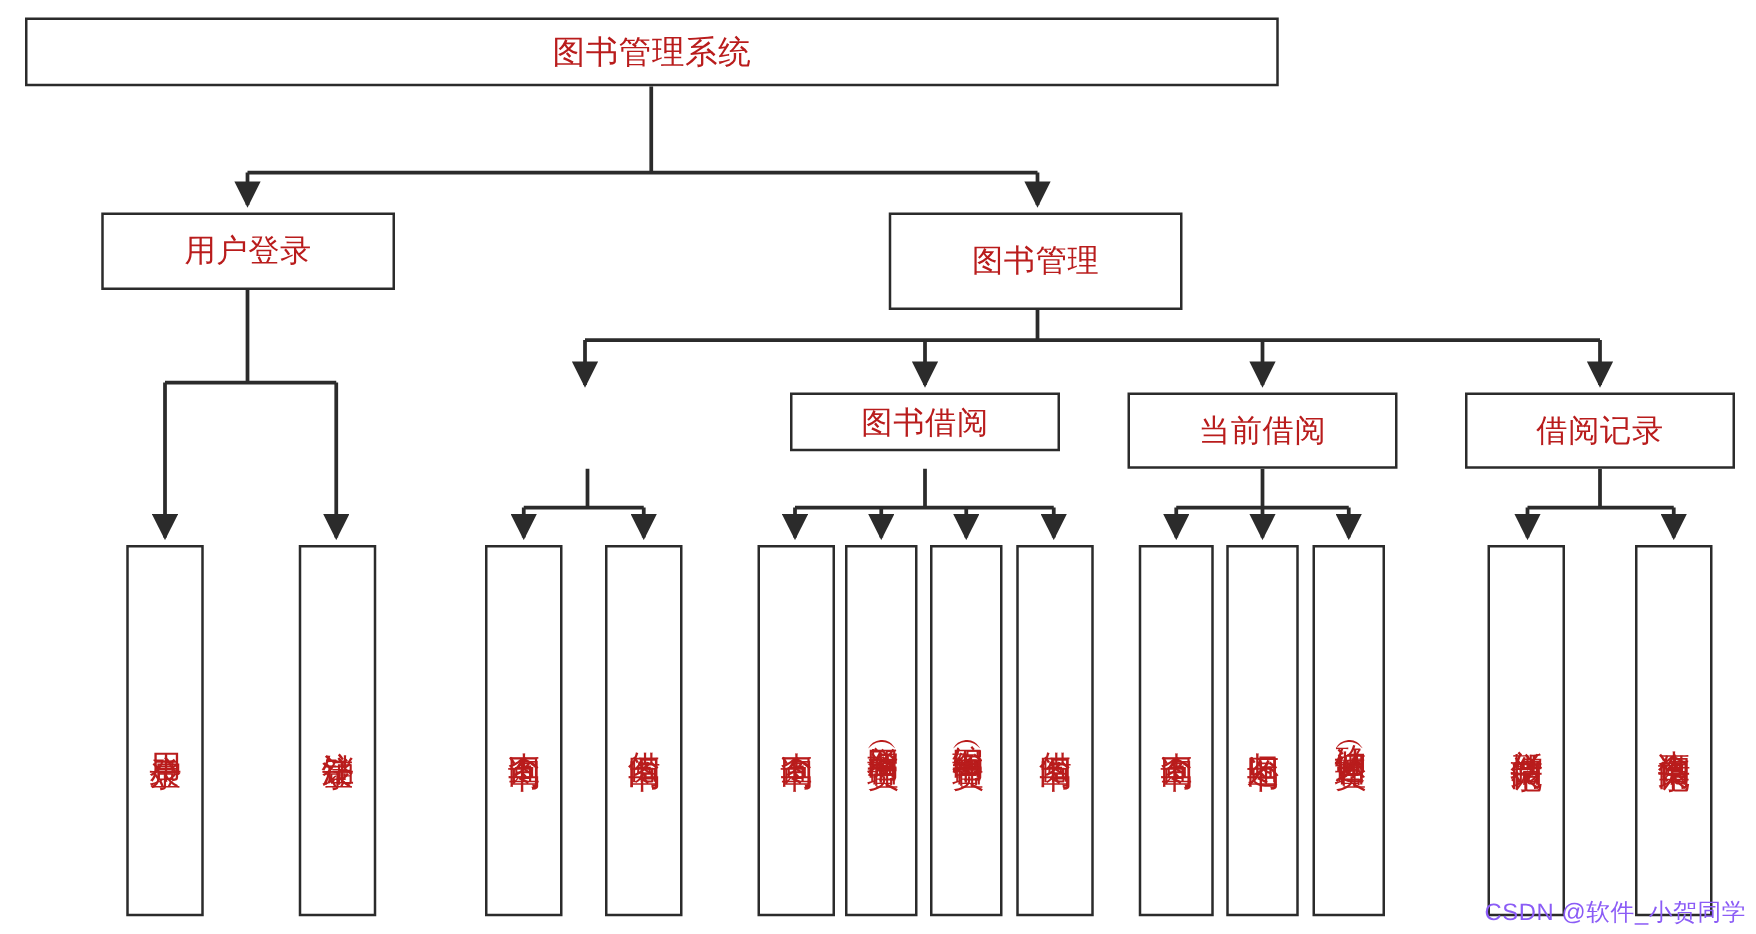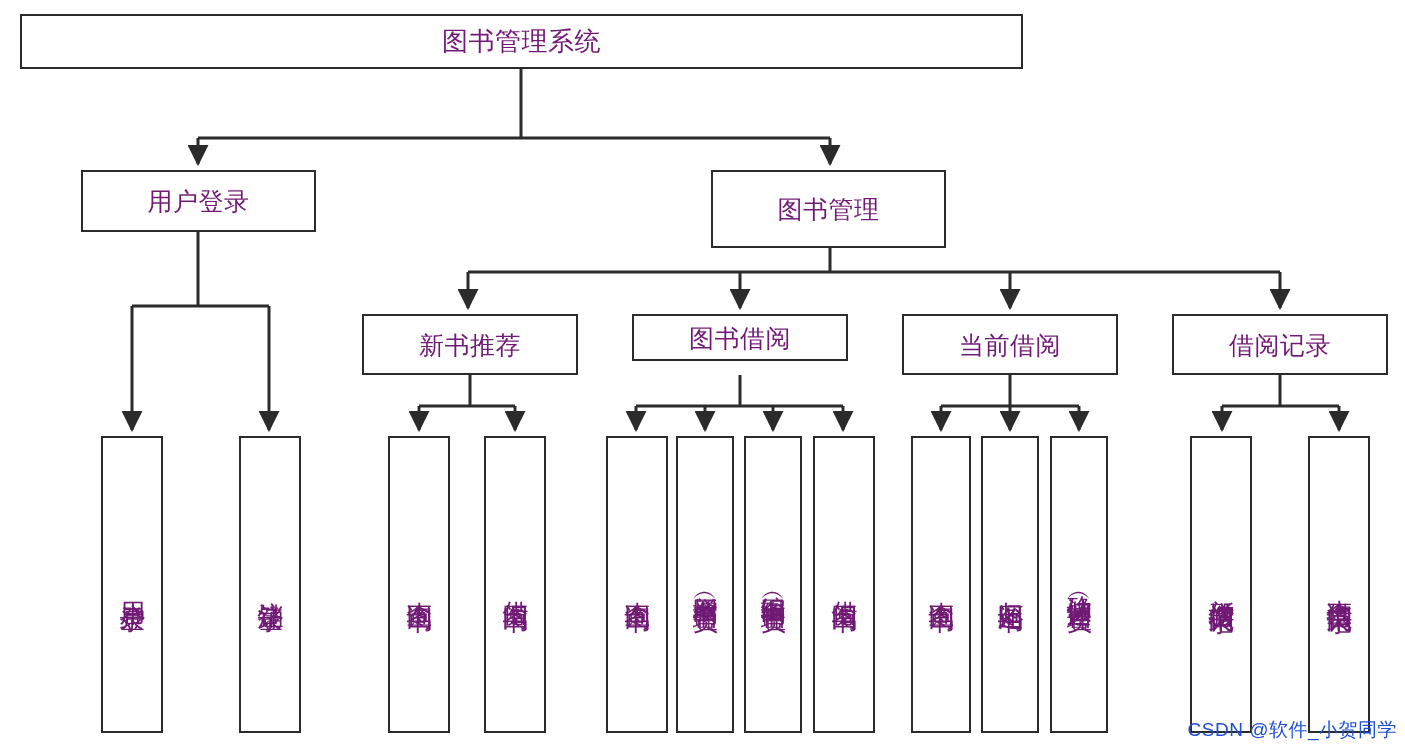--- a/index.html
+++ b/index.html
@@ -35,21 +35,21 @@
     display: flex;
     align-items: center;
     justify-content: center;
     text-align: center;
     z-index: 2;
   }
   .node .label {
     display: block;
     line-height: 1.12;
     letter-spacing: 0.5px;
-    color: #701a75;
+    color: #b91c1c;
   }
   
   .node.horiz .label {
     writing-mode: horizontal-tb;
     font-size: 25px;
   }
   .node.root .label {
     font-size: 26px;
   }
   
@@ -68,21 +68,21 @@
   }
   .node.vert.narrow .label {
     font-size: 25px;
     line-height: 1.26;
   }
   #watermark {
     position: absolute;
     right: 8px;
     bottom: 4px;
     font-size: 19px;
-    color: #1d4ed8;
+    color: #8b5cf6;
     letter-spacing: 0.5px;
     z-index: 5;
     white-space: nowrap;
   }
 </style>
 </head>
 <body>
 
 <div id="canvas">
 
@@ -141,23 +141,20 @@
   </div>
 
   <div class="node horiz" style="left:81px; top:170px; width:235px; height:62px;">
     <span class="label">用户登录</span>
   </div>
 
   <div class="node horiz" style="left:711px; top:170px; width:235px; height:78px;">
     <span class="label">图书管理</span>
   </div>
 
-  <div class="node horiz" style="left:362px; top:314px; width:216px; height:61px;">
-    <span class="label">新书推荐</span>
-  </div>
 
   <div class="node horiz" style="left:632px; top:314px; width:216px; height:47px;">
     <span class="label">图书借阅</span>
   </div>
 
   <div class="node horiz" style="left:1172px; top:314px; width:216px; height:61px;">
     <span class="label">借阅记录</span>
   </div>
 
   <div class="node horiz" style="left:902px; top:314px; width:216px; height:61px;">

